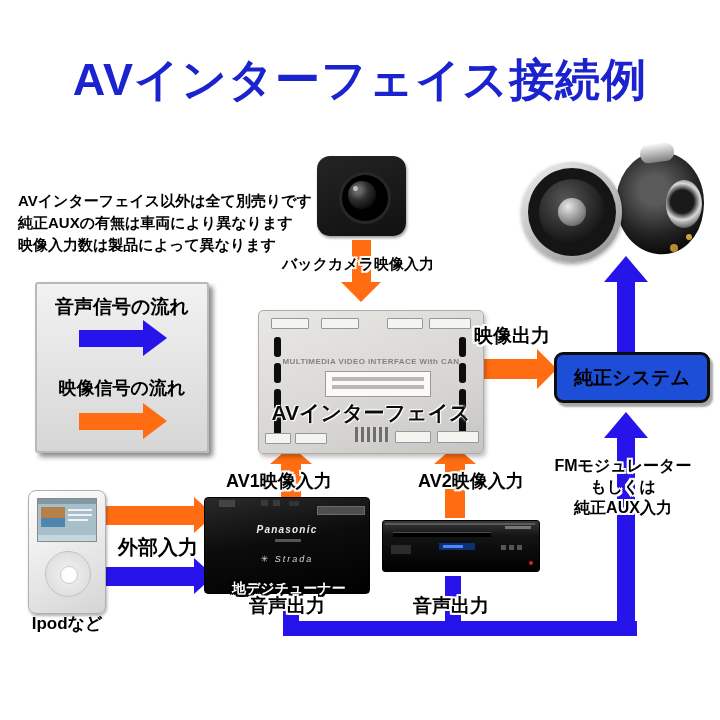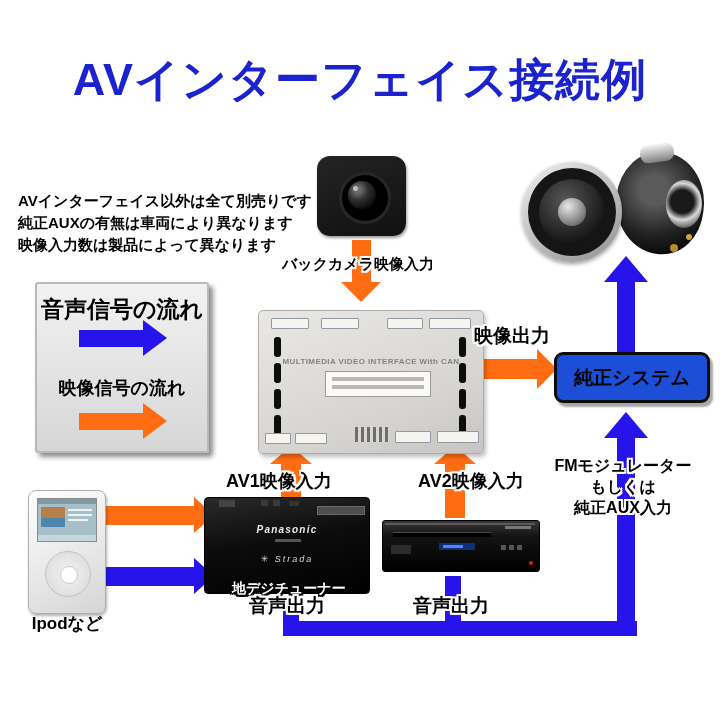--- a/index.html
+++ b/index.html
@@ -33,21 +33,21 @@
 
   <div class="lbl ctr" style="left:0;width:720px;top:50px;font-size:45px;color:var(--title);letter-spacing:1px;">AVインターフェイス接続例</div>
 
   <div class="abs" style="left:18px;top:190px;font-size:15px;font-weight:700;line-height:22px;color:#000;">
     <div>AVインターフェイス以外は全て別売りです</div>
     <div>純正AUXの有無は車両により異なります</div>
     <div>映像入力数は製品によって異なります</div>
   </div>
 
   <div class="abs" style="left:35px;top:282px;width:170px;height:167px;background:linear-gradient(180deg,#f2f2f2,#d6d6d6);border:2px solid #b9b9b9;border-radius:3px;box-shadow:4px 4px 5px rgba(0,0,0,0.45);">
-    <div class="lbl ctr" style="left:0;width:100%;top:10px;font-size:23px;">音声信号の流れ</div>
+    <div class="lbl ctr" style="left:0;width:100%;top:10px;font-size:19px;">音声信号の流れ</div>
     <div class="abs" style="left:42px;top:46px;width:64px;height:17px;background:var(--audio-arrow);"></div>
     <div class="tri" style="left:106px;top:36px;border-top:18px solid transparent;border-bottom:18px solid transparent;border-left:24px solid var(--audio-arrow);"></div>
     <div class="lbl ctr" style="left:0;width:100%;top:92px;font-size:18px;">映像信号の流れ</div>
     <div class="abs" style="left:42px;top:129px;width:64px;height:17px;background:var(--video-arrow);"></div>
     <div class="tri" style="left:106px;top:119px;border-top:18px solid transparent;border-bottom:18px solid transparent;border-left:24px solid var(--video-arrow);"></div>
   </div>
 
   <div class="abs" style="left:352px;top:240px;width:19px;height:42px;background:var(--video-arrow);"></div>
   <div class="tri" style="left:341px;top:282px;border-left:20px solid transparent;border-right:20px solid transparent;border-top:20px solid var(--video-arrow);"></div>
 
@@ -92,20 +92,21 @@
     <div class="portbar" style="left:15px;top:104px;"></div>
     <div class="portbar" style="left:200px;top:26px;"></div>
     <div class="portbar" style="left:200px;top:52px;"></div>
     <div class="portbar" style="left:200px;top:78px;"></div>
     <div class="portbar" style="left:200px;top:104px;"></div>
     <div class="abs ctr" style="left:0;width:100%;top:46px;font-size:8px;font-weight:700;color:#83837f;letter-spacing:.4px;">MULTIMEDIA VIDEO INTERFACE With CAN</div>
     <div class="abs" style="left:66px;top:60px;width:104px;height:24px;background:#fbfaf7;border:1px solid #9a9a96;">
       <div class="abs" style="left:6px;top:5px;width:92px;height:4px;background:#b9b8b4;"></div>
       <div class="abs" style="left:6px;top:13px;width:92px;height:4px;background:#b9b8b4;"></div>
     </div>
+    <div class="abs ctr" style="left:0;width:100%;top:88px;font-size:21px;font-weight:900;color:#0b0b0b;text-shadow:0 0 3px #fff,1px 1px 0 #fff,-1px -1px 0 #fff;">AVインターフェイス</div>
     <div class="abs" style="left:96px;top:116px;width:34px;height:15px;background:repeating-linear-gradient(90deg,#6e6e6a 0 3px,#d8d7d3 3px 6px);"></div>
     <div class="chip" style="left:6px;top:122px;width:24px;height:9px;"></div>
     <div class="chip" style="left:36px;top:122px;width:30px;height:9px;"></div>
     <div class="chip" style="left:136px;top:120px;width:34px;height:10px;"></div>
     <div class="chip" style="left:178px;top:120px;width:40px;height:10px;"></div>
   </div>
 
   <div class="abs ctr" style="left:554px;top:352px;width:150px;height:45px;background:#1d4ed8;border:3px solid #0d0d0d;border-radius:9px;box-shadow:3px 4px 2px rgba(0,0,0,0.35);">
     <div class="lbl" style="left:0;width:100%;top:10px;font-size:19px;position:absolute;">純正システム</div>
   </div>
@@ -172,20 +173,21 @@
   <div class="abs ctr" style="left:540px;top:455px;width:166px;font-size:16px;font-weight:900;line-height:21px;color:#000;">
     <div class="ol-w">FMモジュレーター</div>
     <div class="ol-w">もしくは</div>
     <div class="ol-w">純正AUX入力</div>
   </div>
 
   <div class="lbl ol-w" style="left:226px;top:469px;font-size:18px;">AV1映像入力</div>
 
   <div class="lbl ol-w" style="left:418px;top:469px;font-size:18px;">AV2映像入力</div>
 
+  <div class="lbl ctr" style="left:112px;top:534px;width:92px;font-size:20px;">外部入力</div>
 
   <div class="lbl ctr" style="left:28px;top:612px;width:78px;font-size:17px;">Ipodなど</div>
 
   <div class="lbl ol-b" style="left:232px;top:580px;font-size:14px;">地デジチューナー</div>
 
   <div class="lbl ol-w" style="left:249px;top:593px;font-size:19px;">音声出力</div>
 
 
   <div class="lbl ol-w" style="left:413px;top:593px;font-size:19px;">音声出力</div>
 

